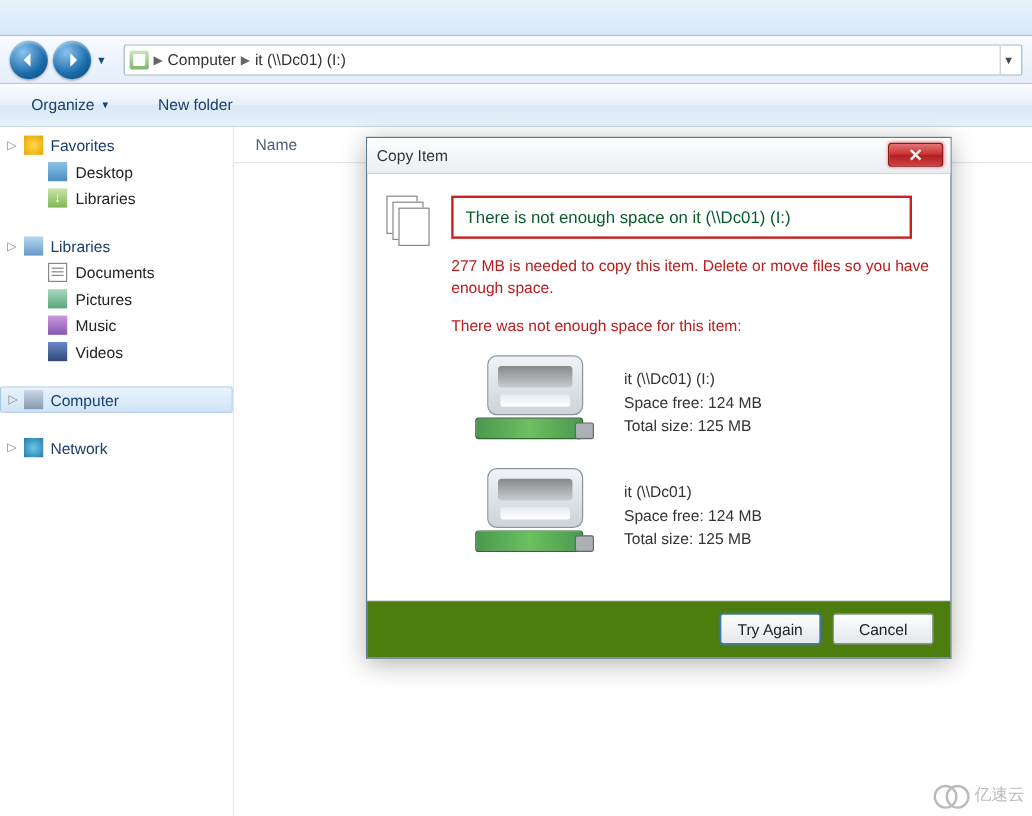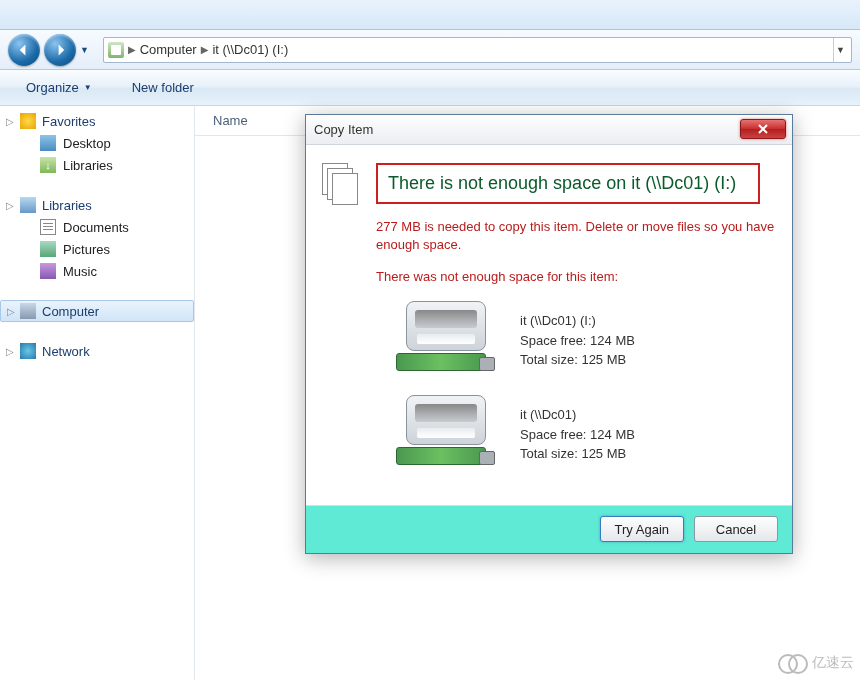--- a/index.html
+++ b/index.html
@@ -46,31 +46,31 @@
 .dlg-title{height:30px;background:linear-gradient(#fdfdfd,#ebeef2);border-bottom:1px solid #d0d6dc;display:flex;align-items:center;padding:0 8px;color:#333;position:relative}
 .dlg-x{position:absolute;right:6px;top:4px;width:46px;height:20px;background:linear-gradient(#e57373,#c93030 48%,#b02020 52%,#d04040);border:1px solid #8a1818;border-radius:3px;display:flex;align-items:center;justify-content:center;color:#fff;font-weight:bold;cursor:pointer;box-shadow:0 0 3px rgba(200,40,40,.6)}
 .dlg-body{padding:18px 16px 16px 16px;display:flex;gap:14px}
 .dlg-ico{width:40px;flex-shrink:0}
 .docs-ico{width:38px;height:44px;position:relative}
 .docs-ico div{position:absolute;width:26px;height:32px;background:#fff;border:1px solid #888}
 .docs-ico div:nth-child(1){left:0;top:0}
 .docs-ico div:nth-child(2){left:5px;top:5px}
 .docs-ico div:nth-child(3){left:10px;top:10px}
 .dlg-main{flex:1}
-.err-h{color:#0a5a2a;font-size:18px;padding:8px 10px;border:2px solid #cc2020;margin-bottom:14px;display:inline-block;width:96%}
+.err-h{color:#0a5a2a;font-size:14px;padding:8px 10px;border:2px solid #cc2020;margin-bottom:14px;display:inline-block;width:96%}
 .dlg-p{color:#b91c1c;margin-bottom:14px;line-height:1.4}
 .disk-row{display:flex;align-items:center;gap:24px;margin:14px 0 14px 20px}
 .disk-ico{width:100px;height:80px;position:relative;flex-shrink:0}
 .disk-body{position:absolute;left:10px;top:0;width:80px;height:50px;background:linear-gradient(#f0f3f6,#cdd3d9);border:1px solid #8a949e;border-radius:8px}
 .disk-body:before{content:"";position:absolute;left:8px;top:8px;right:8px;height:18px;background:linear-gradient(#888,#c8ccd0);border-radius:3px}
 .disk-body:after{content:"";position:absolute;left:10px;right:10px;bottom:6px;height:10px;background:linear-gradient(#e8ecf0,#fff);border-radius:2px}
 .cable{position:absolute;left:0;top:52px;width:90px;height:18px;background:linear-gradient(90deg,#4a9850,#6cc060,#4a9850);border-radius:3px;border:1px solid #2a6830}
 .cable:after{content:"";position:absolute;right:-10px;top:3px;width:14px;height:12px;background:#aab0b6;border:1px solid #666;border-radius:2px}
 .disk-info{font-size:13px;line-height:1.5;color:#333}
-.dlg-ftr{height:48px;border-top:1px solid #dadee2;background:#5eead4;display:flex;align-items:center;justify-content:flex-end;padding:0 14px;gap:10px}
+.dlg-ftr{height:48px;border-top:1px solid #dadee2;background:#4d7c0f;display:flex;align-items:center;justify-content:flex-end;padding:0 14px;gap:10px}
 .btn{min-width:84px;height:26px;background:linear-gradient(#fdfdfd,#e4e8ec);border:1px solid #8a98a6;border-radius:3px;font-size:13px;color:#222;cursor:pointer;padding:0 14px}
 .btn.primary{border-color:#3a7ac0;box-shadow:0 0 3px rgba(60,130,200,.6)}
 
 .wm{position:absolute;right:6px;bottom:8px;font-size:14px;color:#bbb;display:flex;align-items:center;gap:4px;z-index:30}
 .wm-ico{width:30px;height:18px;position:relative}
 .wm-ico:before,.wm-ico:after{content:"";position:absolute;width:16px;height:16px;border:2px solid #bbb;border-radius:50%;top:0}
 .wm-ico:before{left:0}
 .wm-ico:after{left:10px}
 </style>
 </head>
@@ -137,20 +137,24 @@
           <span class="ico i-doc"></span>
           <span>Documents</span>
         </div>
       <div class="item">
           <span class="ico i-pic"></span>
           <span>Pictures</span>
         </div>
       <div class="item">
           <span class="ico i-mus"></span>
           <span>Music</span>
+        </div>
+      <div class="item">
+          <span class="ico i-vid"></span>
+          <span>Videos</span>
         </div>
     </div>
     <div class="grp">
       <div class="grp-h sel">
         <span class="exp">▷</span>
         <span class="ico i-comp"></span>
         <span>Computer</span>
       </div>
     </div>
     <div class="grp">

